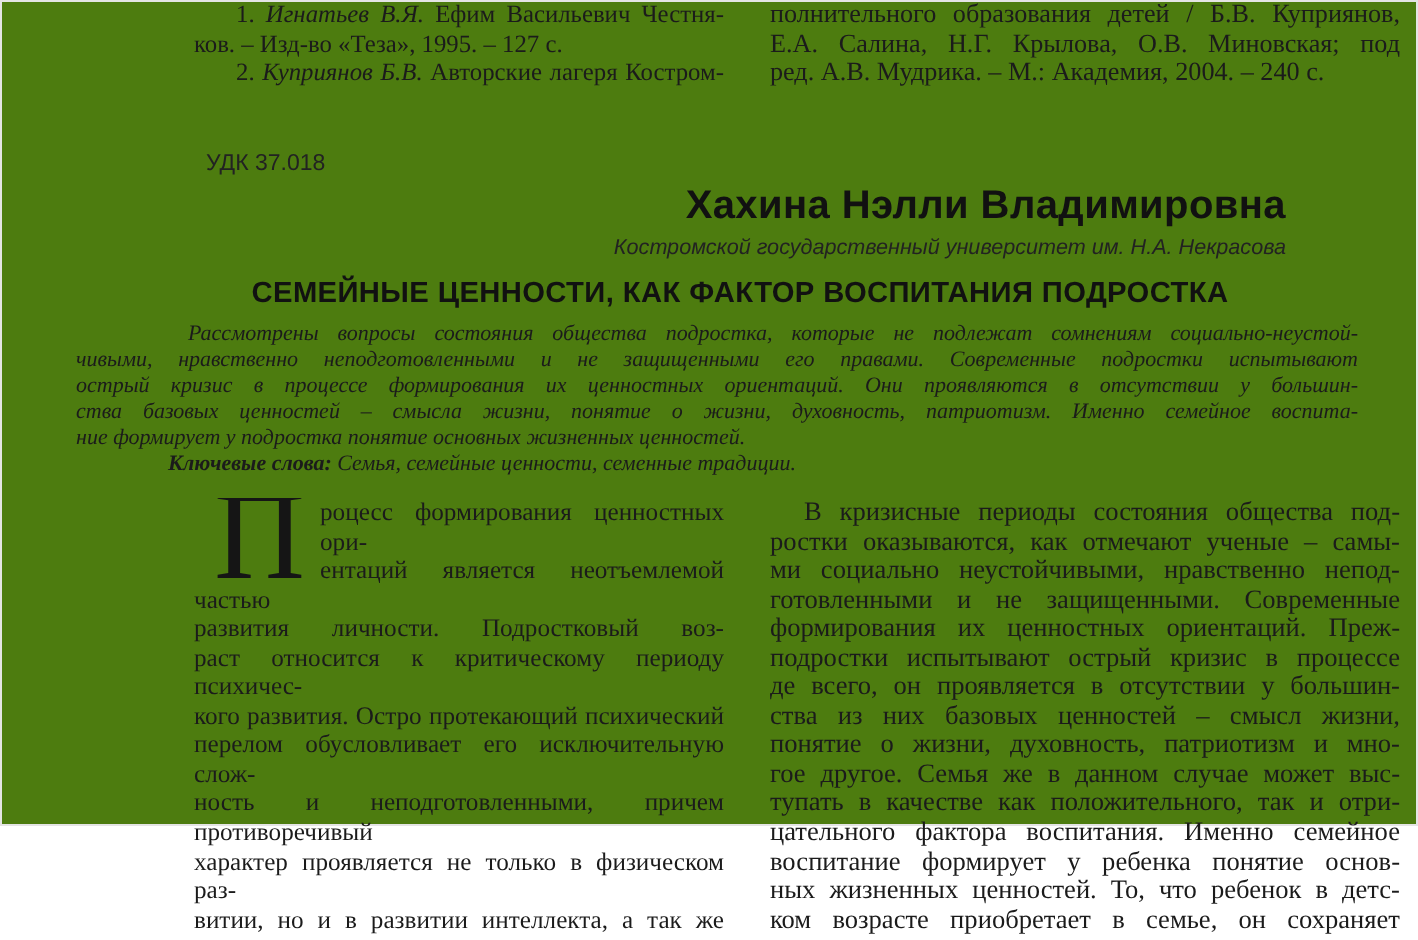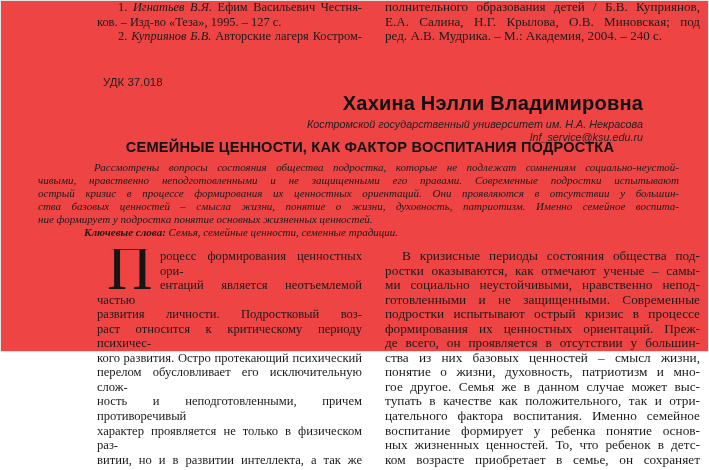--- a/index.html
+++ b/index.html
@@ -1,17 +1,17 @@
 <!DOCTYPE html>
 <html lang="ru"><head>
 <meta charset="utf-8">
 <style>
   html,body{margin:0;padding:0;background:#fff;}
   body{width:709px;height:470px;overflow:hidden;}
-  .page{position:relative;width:709px;height:352px;background:#ef4444;color:#1b1b1b;
+  .page{position:relative;width:709px;height:413px;background:#4d7c0f;color:#1b1b1b;
         box-shadow:inset 0 0 0 1px #e4e4e4;font-family:"Liberation Serif",serif;}
 
   
   .refs{position:absolute;top:0;left:97px;width:603px;display:flex;gap:23px;
         font-size:12.4px;line-height:14.6px;}
   .colL{width:265px;flex:0 0 265px;}
   .colR{width:315px;flex:0 0 315px;font-size:13.1px;}
   .j{text-align:justify;text-align-last:justify;}
   .it{font-style:italic;}
   .ind-ref{text-indent:21px;}
@@ -63,21 +63,20 @@
       <div class="j">Е.А. Салина, Н.Г. Крылова, О.В. Миновская; под</div>
       <div>ред. А.В. Мудрика. – М.: Академия, 2004. – 240 с.</div>
     </div>
   </div>
 
   <div class="udk">УДК 37.018</div>
 
   <div class="author">
     <div class="a-name">Хахина Нэлли Владимировна</div>
     <div class="a-affil">Костромской государственный университет им. Н.А. Некрасова</div>
-    <div class="a-email">lnf_service@ksu.edu.ru</div>
   </div>
 
   <div class="title">СЕМЕЙНЫЕ ЦЕННОСТИ, КАК ФАКТОР ВОСПИТАНИЯ ПОДРОСТКА</div>
 
   <div class="abstract">
     <div class="j ind-a">Рассмотрены вопросы состояния общества подростка, которые не подлежат сомнениям социально-неустой-</div>
     <div class="j">чивыми, нравственно неподготовленными и не защищенными его правами. Современные подростки испытывают</div>
     <div class="j">острый кризис в процессе формирования их ценностных ориентаций. Они проявляются в отсутствии у большин-</div>
     <div class="j">ства базовых ценностей – смысла жизни, понятие о жизни, духовность, патриотизм. Именно семейное воспита-</div>
     <div>ние формирует у подростка понятие основных жизненных ценностей.</div>
@@ -96,22 +95,22 @@
       <div class="j">ность и неподготовленными, причем противоречивый</div>
       <div class="j">характер проявляется не только в физическом раз-</div>
       <div class="j">витии, но и в развитии интеллекта, а так же соци-</div>
 
     </div>
     <div class="bcolR">
       <div class="j ind-b">В кризисные периоды состояния общества под-</div>
       <div class="j">ростки оказываются, как отмечают ученые – самы-</div>
       <div class="j">ми социально неустойчивыми, нравственно непод-</div>
       <div class="j">готовленными и не защищенными. Современные</div>
+      <div class="j">формирования их ценностных ориентаций. Преж-</div>
       <div class="j">подростки испытывают острый кризис в процессе</div>
-      <div class="j">формирования их ценностных ориентаций. Преж-</div>
       <div class="j">де всего, он проявляется в отсутствии у большин-</div>
       <div class="j">ства из них базовых ценностей – смысл жизни,</div>
       <div class="j">понятие о жизни, духовность, патриотизм и мно-</div>
       <div class="j">гое другое. Семья же в данном случае может выс-</div>
       <div class="j">тупать в качестве как положительного, так и отри-</div>
       <div class="j">цательного фактора воспитания. Именно семейное</div>
       <div class="j">воспитание формирует у ребенка понятие основ-</div>
       <div class="j">ных жизненных ценностей. То, что ребенок в детс-</div>
       <div class="j">ком возрасте приобретает в семье, он сохраняет</div>
     </div>

